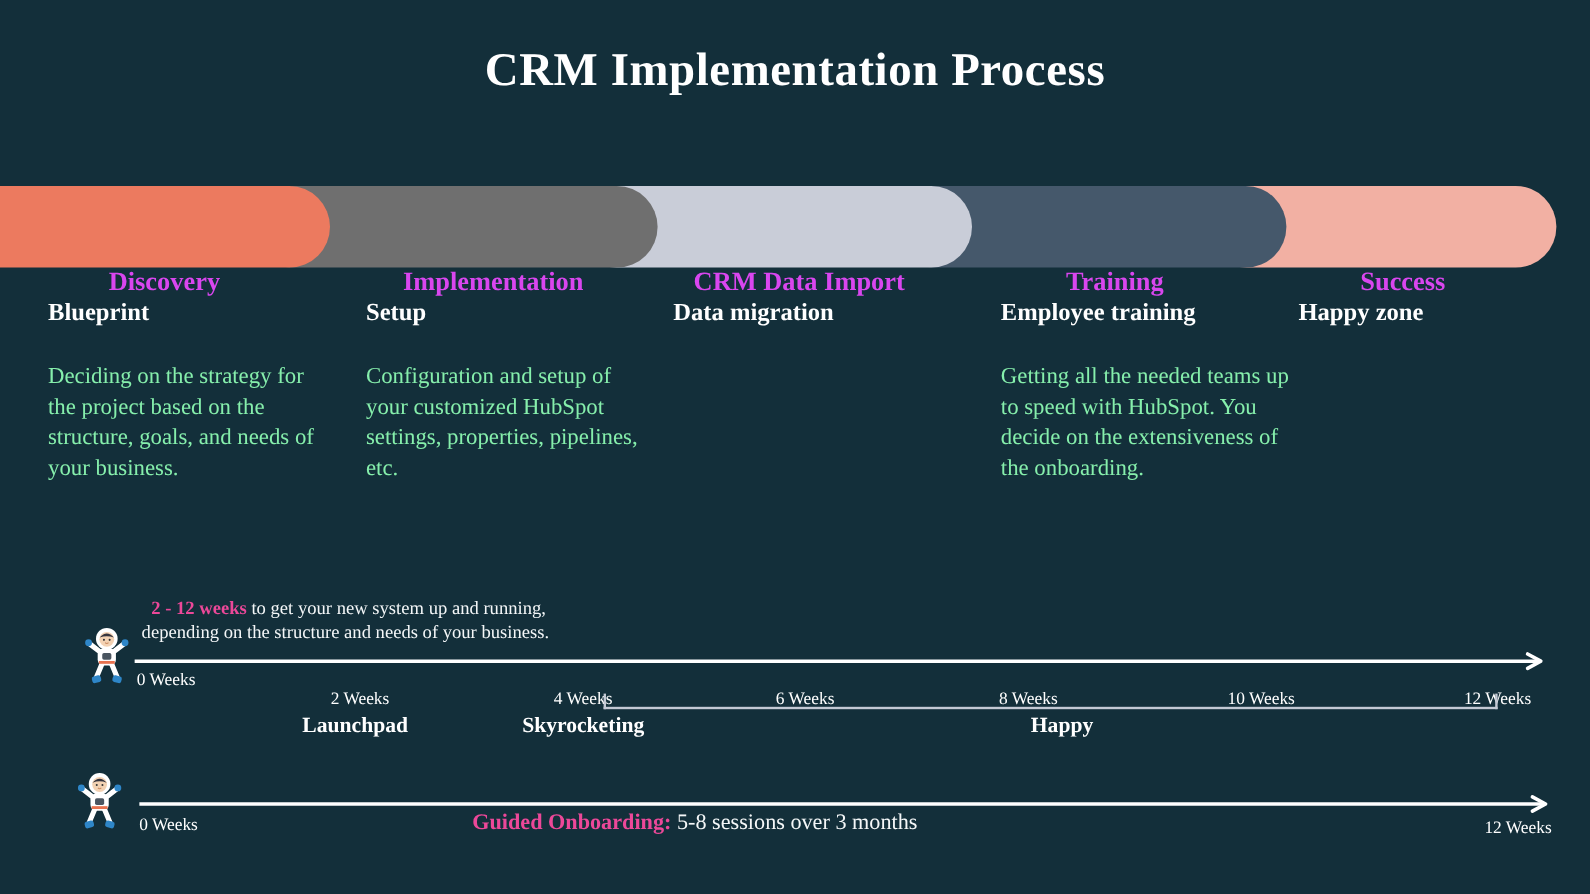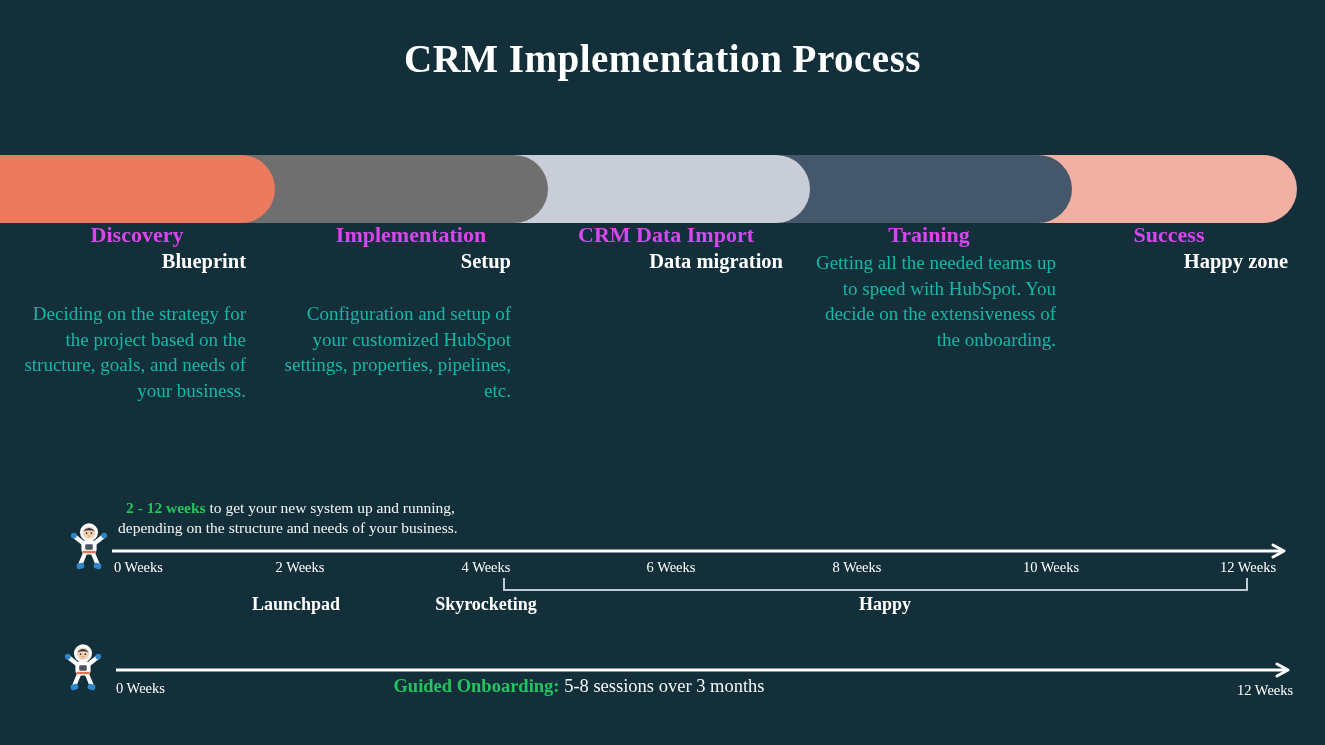--- a/index.html
+++ b/index.html
@@ -12,41 +12,41 @@
     position:absolute;top:36px;left:0;width:100%;text-align:center;
     font-size:39px;font-weight:bold;letter-spacing:0.5px;margin:0;
   }
   
   .pill{position:absolute;top:155px;height:68px;border-radius:34px;}
   .pill-label{
     position:absolute;top:174px;transform:translateX(-50%);
     font-size:22px;font-weight:bold;white-space:nowrap;z-index:10;color:#d946ef;margin-top:48px;
   }
   
-  .col{position:absolute;text-align:right;}
+  .col{position:absolute;text-align:left;margin-left:34px;}
   .col-heading{font-size:20.5px;font-weight:bold;margin:0 0 28px 0;}
-  .col-desc{font-size:19px;line-height:25.5px;margin:0;color:#14b8a6;}
+  .col-desc{font-size:19px;line-height:25.5px;margin:0;color:#86efac;}
   
   .astro{position:absolute;}
   .tl-note{position:absolute;left:118px;top:498px;font-size:15.5px;line-height:20px;color:#f4f7f8;}
   .tl-note .indent{padding-left:8px;}
   .tick{position:absolute;top:559px;font-size:14.5px;white-space:nowrap;}
-  .tick.centered{transform:translateX(-50%);}
+  .tick.centered{transform:translateX(-50%);margin-top:16px;}
   .pkg{position:absolute;top:594px;transform:translateX(-50%);font-size:18px;font-weight:bold;white-space:nowrap;}
   .bracket{
     position:absolute;left:503px;top:578px;width:745px;height:13px;
     border-left:2px solid #c3c9d4;border-right:2px solid #c3c9d4;border-bottom:2px solid #c3c9d4;
     box-sizing:border-box;
   }
   .tick2{position:absolute;font-size:14.5px;white-space:nowrap;}
   .tl2-caption{
     position:absolute;left:579px;top:676px;transform:translateX(-50%);
     font-size:18.5px;white-space:nowrap;color:#f4f7f8;
   }
-  .bold{font-weight:bold;color:#22c55e;}
+  .bold{font-weight:bold;color:#ec4899;}
 </style>
 </head>
 <body>
 
 <div class="canvas">
 
   <h1 class="page-title">CRM Implementation Process</h1>
 
   <div>
     <div class="pill" style="left: 1005px; width: 292px; z-index: 1; background: rgb(242, 176, 163);"></div>
@@ -68,20 +68,21 @@
       <p class="col-desc">Deciding on the strategy for the project based on the structure, goals, and needs of your business.</p>
     </div>
     <div class="col" style="left:271px;top:250px;width:240px;">
       <h3 class="col-heading">Setup</h3>
       <p class="col-desc">Configuration and setup of your customized HubSpot settings, properties, pipelines, etc.</p>
     </div>
     <div class="col" style="left:527px;top:250px;width:256px;">
       <h3 class="col-heading">Data migration</h3>
     </div>
     <div class="col" style="left:800px;top:250px;width:256px;">
+      <h3 class="col-heading">Employee training</h3>
       <p class="col-desc">Getting all the needed teams up to speed with HubSpot. You decide on the extensiveness of the onboarding.</p>
     </div>
     <div class="col" style="left:1048px;top:250px;width:240px;">
       <h3 class="col-heading">Happy zone</h3>
     </div>
   </div>
 
   <div>
     <svg class="astro" style="left:70px;top:522px;" width="38" height="50" viewBox="0 0 40 52">
       <path d="M14 22 L5 15" stroke="#ffffff" stroke-width="4.5" stroke-linecap="round"></path>

